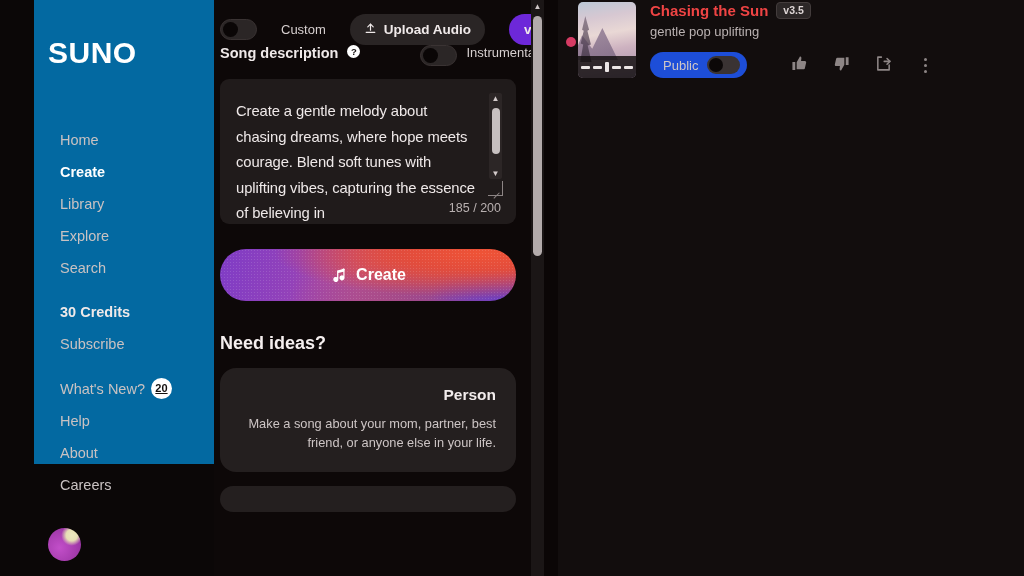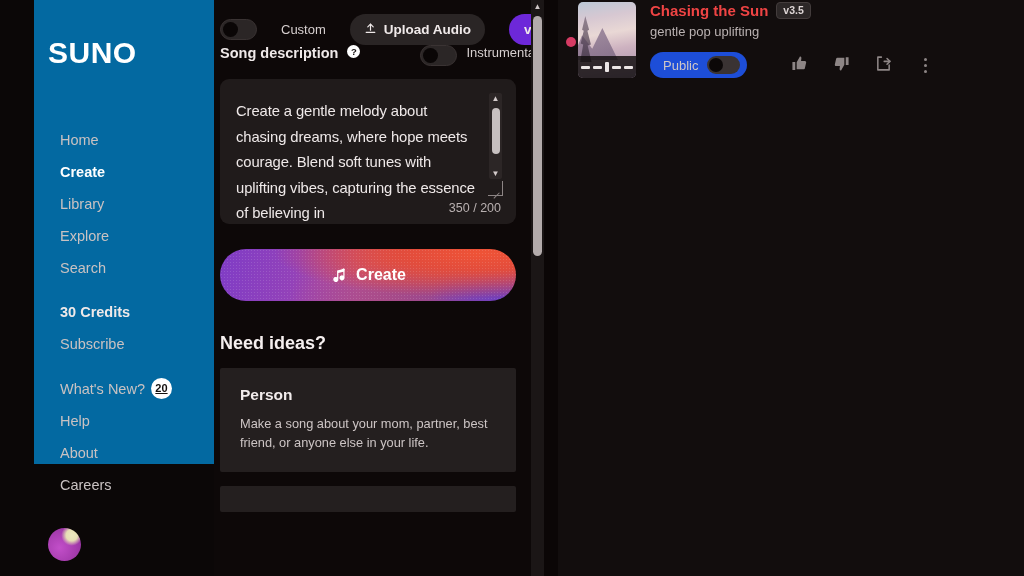--- a/index.html
+++ b/index.html
@@ -167,22 +167,22 @@
     position:relative; z-index:2;
   }
   .note-ic { position:relative; z-index:2; display:flex; }
 
   .need-ideas {
     margin:32px 0 0 2px;
     font-size:18px; font-weight:800; color:#f5efef;
   }
   .idea-card {
     margin:14px 0 0 2px; width:296px;
-    background:#241f1f; border-radius:2px;
-    padding:18px 20px 20px; text-align:left;
+    background:#241f1f; border-radius:16px;
+    padding:18px 20px 20px; text-align:right;
   }
   .idea-title { font-size:15.5px; font-weight:700; color:#f2ecec; }
   .idea-desc {
     margin-top:10px; font-size:12.8px; line-height:19px; color:#cdc5c5;
   }
   .idea-card.partial { height:26px; padding:0; margin-top:14px; }
 
   
   .col-sb {
     position:absolute; right:0; top:0; width:13px; height:576px;
@@ -337,21 +337,21 @@
         <span class="help-ic">?</span>
         <span class="spacer"></span>
         <div class="toggle">
           <span class="knob"></span>
         </div>
         <span class="inst-lbl">Instrumental</span>
       </div>
 
       <div class="ta-wrap">
         <div class="ta-text">Create a gentle melody about chasing dreams, where hope meets courage. Blend soft tunes with uplifting vibes, capturing the essence of believing in</div>
-        <div class="ta-count">350 / 200</div>
+        <div class="ta-count">185 / 200</div>
         <div class="ta-sb">
           <span class="arr up">▲</span>
           <span class="thumb"></span>
           <span class="arr dn">▼</span>
         </div>
         <div class="ta-resize"></div>
       </div>
 
       <button class="create-btn">
         <span class="note-ic">

